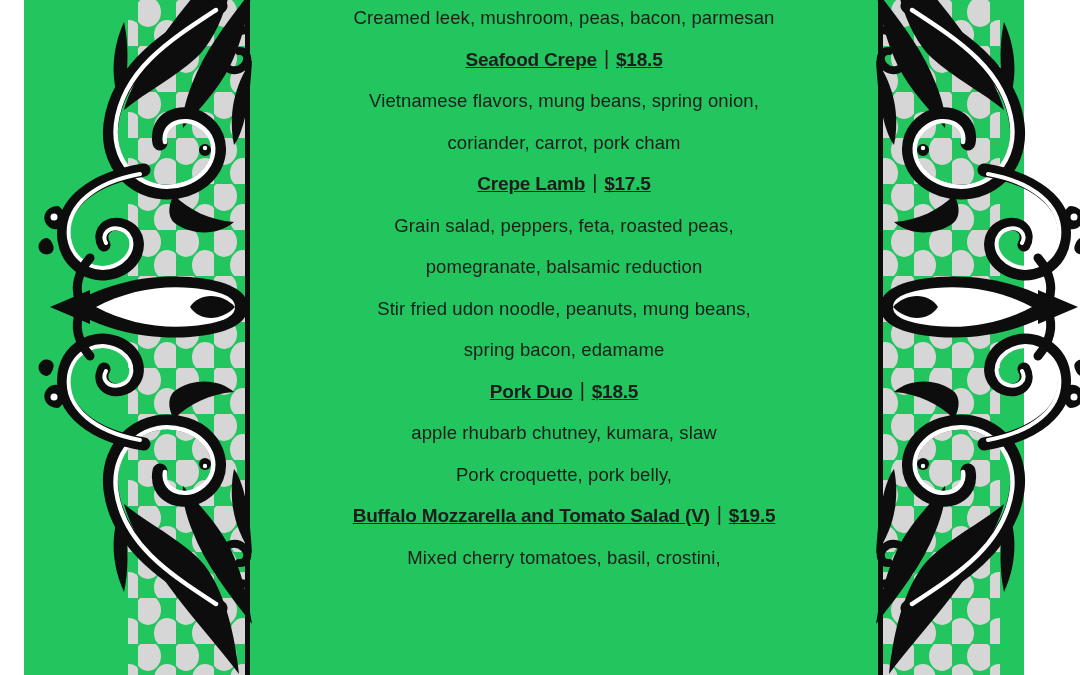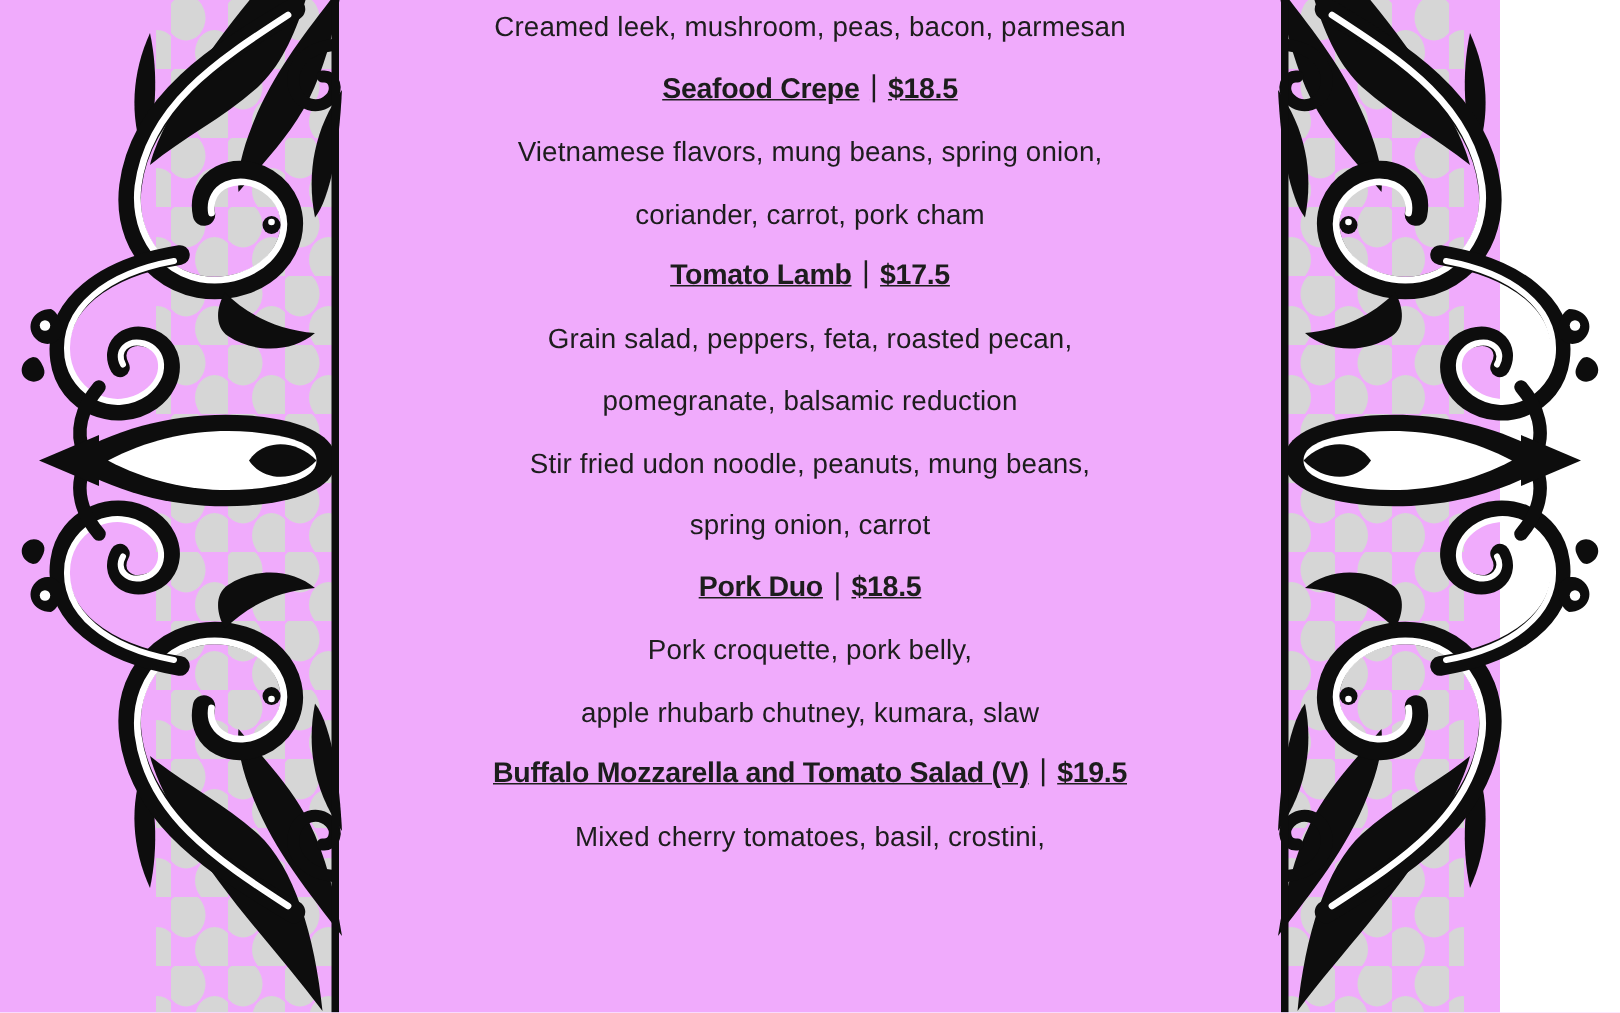--- a/index.html
+++ b/index.html
@@ -5,21 +5,22 @@
   html, body {
     margin: 0; padding: 0;
     width: 1080px; height: 675px;
     background: #ffffff;
     overflow: hidden;
     font-family: "Liberation Sans", sans-serif;
   }
   .page {
     position: relative;
     width: 1000px; height: 675px;
-    background: #f0abfc;
+    background: #22c55e;
+    margin-left: 24px;
   }
   .border {
     position: absolute; top: 0;
     width: 228px; height: 675px;
   }
   .border-left { left: 0; }
   .border-right { left: 852px; transform: scaleX(-1); }
   .border svg { display: block; width: 228px; height: 675px; }
 
   .menu-column {
@@ -117,28 +118,28 @@
   </div>
 
   <div class="menu-column">
 
     <div class="line desc">Creamed leek, mushroom, peas, bacon, parmesan</div>
 
     <div class="line title"><span>Seafood Crepe</span><span class="sep">|</span><span>$18.5</span></div>
     <div class="line desc">Vietnamese flavors, mung beans, spring onion,</div>
     <div class="line desc">coriander, carrot, pork cham</div>
 
-    <div class="line title"><span>Tomato Lamb</span><span class="sep">|</span><span>$17.5</span></div>
-    <div class="line desc">Grain salad, peppers, feta, roasted pecan,</div>
+    <div class="line title"><span>Crepe Lamb</span><span class="sep">|</span><span>$17.5</span></div>
+    <div class="line desc">Grain salad, peppers, feta, roasted peas,</div>
     <div class="line desc">pomegranate, balsamic reduction</div>
 
     <div class="line desc">Stir fried udon noodle, peanuts, mung beans,</div>
-    <div class="line desc">spring onion, carrot</div>
+    <div class="line desc">spring bacon, edamame</div>
 
     <div class="line title"><span>Pork Duo</span><span class="sep">|</span><span>$18.5</span></div>
+    <div class="line desc">apple rhubarb chutney, kumara, slaw</div>
     <div class="line desc">Pork croquette, pork belly,</div>
-    <div class="line desc">apple rhubarb chutney, kumara, slaw</div>
 
     <div class="line title"><span>Buffalo Mozzarella and Tomato Salad (V)</span><span class="sep">|</span><span>$19.5</span></div>
     <div class="line desc">Mixed cherry tomatoes, basil, crostini,</div>
 
   </div>
 </div>
 
 </body></html>

